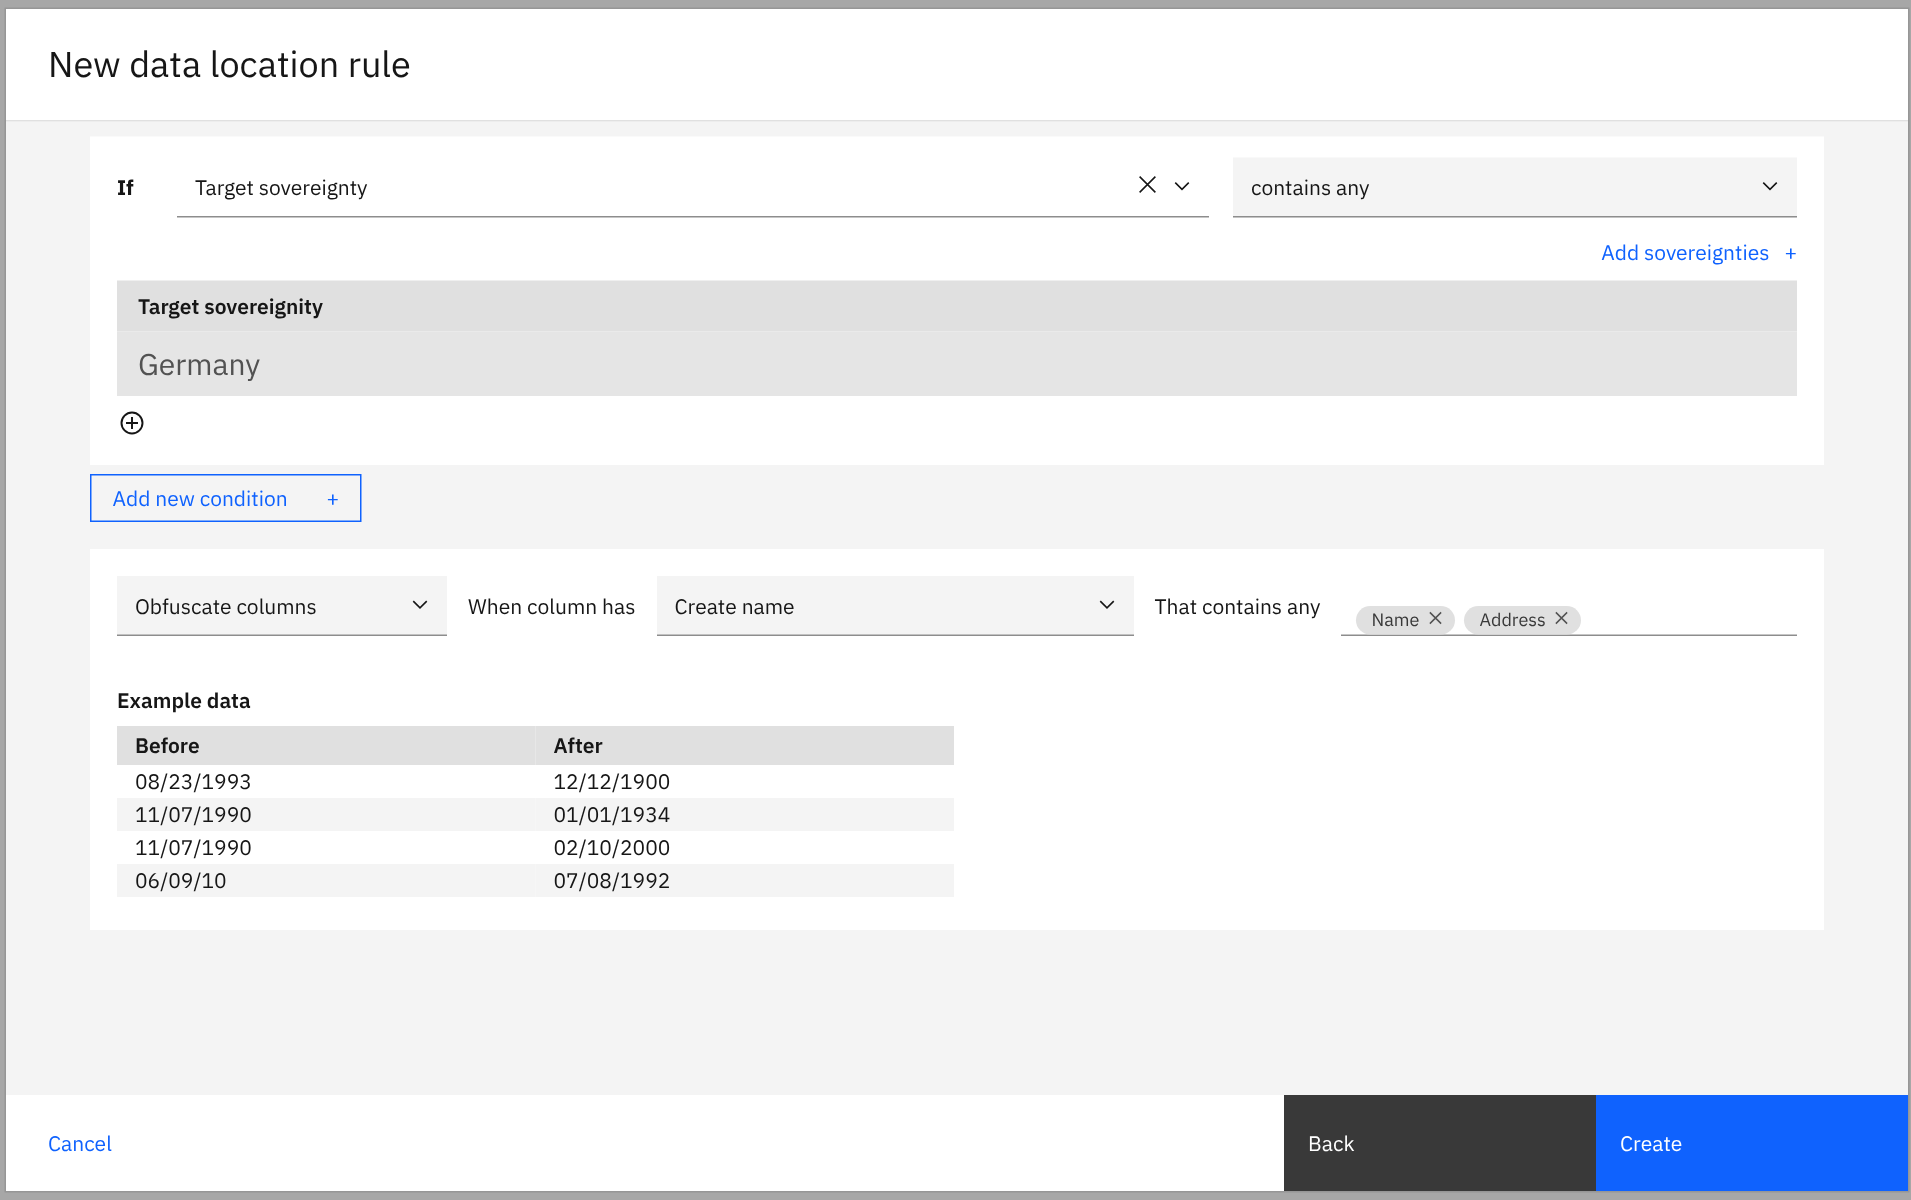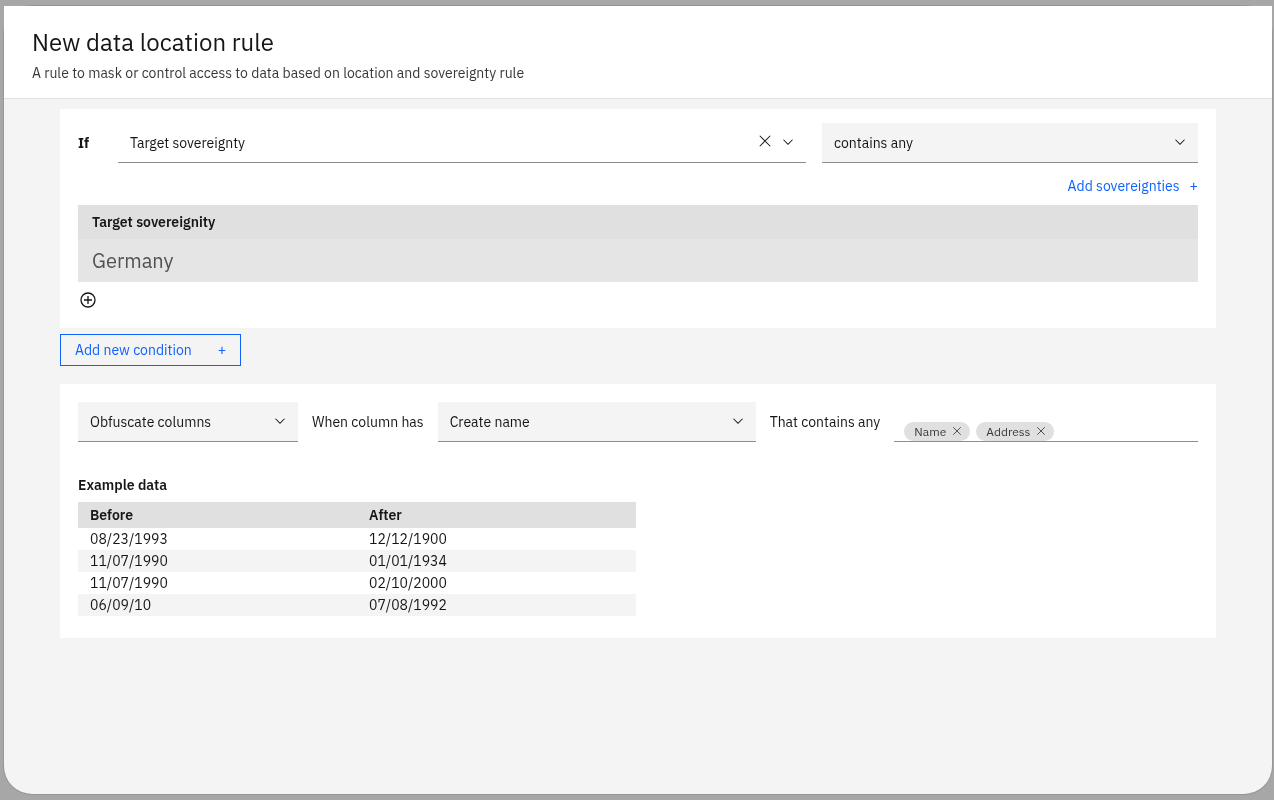--- a/index.html
+++ b/index.html
@@ -13,21 +13,20 @@
     overflow: hidden;
     position: relative;
   }
   .modal {
     position: absolute;
     left: 4px; top: 6px; right: 2px; bottom: 6px;
     background: #f4f4f4;
     display: flex;
     flex-direction: column;
     box-shadow: 0 0 0 1px rgba(0,0,0,0.1);
-    border-radius: 28px;
   }
   .modal-header {
     background: #ffffff;
     padding: 20px 28px 16px 28px;
     border-bottom: 1px solid #e0e0e0;
   }
   .modal-title {
     font-size: 24px;
     font-weight: 400;
     color: #161616;
@@ -251,21 +250,20 @@
   }
   .plus-lg { font-size: 14px; }
 </style>
 </head>
 <body>
 
 <div class="modal">
 
   <div class="modal-header">
     <h1 class="modal-title">New data location rule</h1>
-    <p class="modal-subtitle">A rule to mask or control access to data based on location and sovereignty rule</p>
   </div>
 
   <div class="modal-body">
 
 
     <div class="condition-card">
       <div class="cond-row1">
         <div class="if-label">If</div>
 
         <div class="select-wrap white cond-target">
@@ -394,14 +392,20 @@
           <tr class="striped">
             <td>06/09/10</td>
             <td>07/08/1992</td>
           </tr>
         </tbody>
       </table>
     </div>
 
   </div>
 
+  <div class="modal-footer">
+    <button class="footer-cancel">Cancel</button>
+    <div class="footer-spacer"></div>
+    <button class="footer-back">Back</button>
+    <button class="footer-create">Create</button>
+  </div>
 
 </div>
 
 </body></html>

